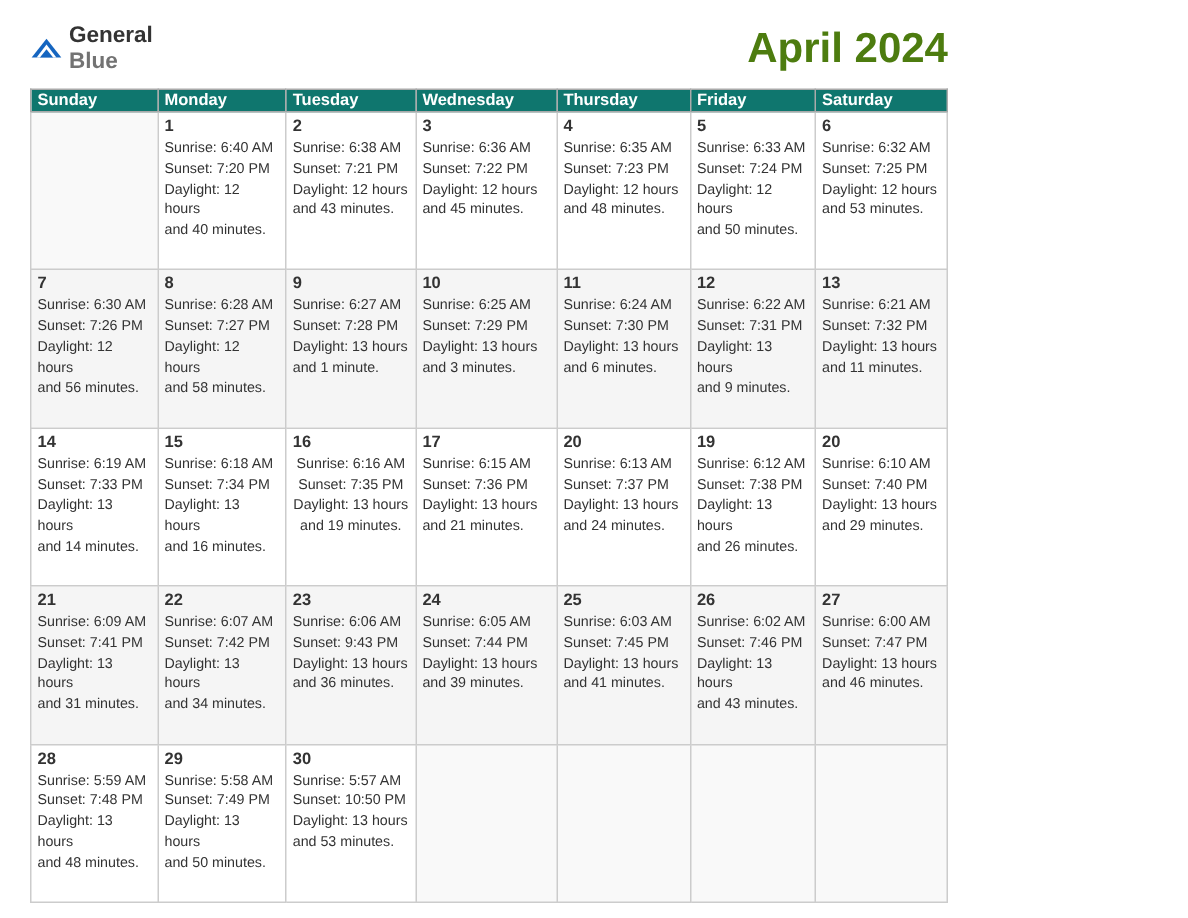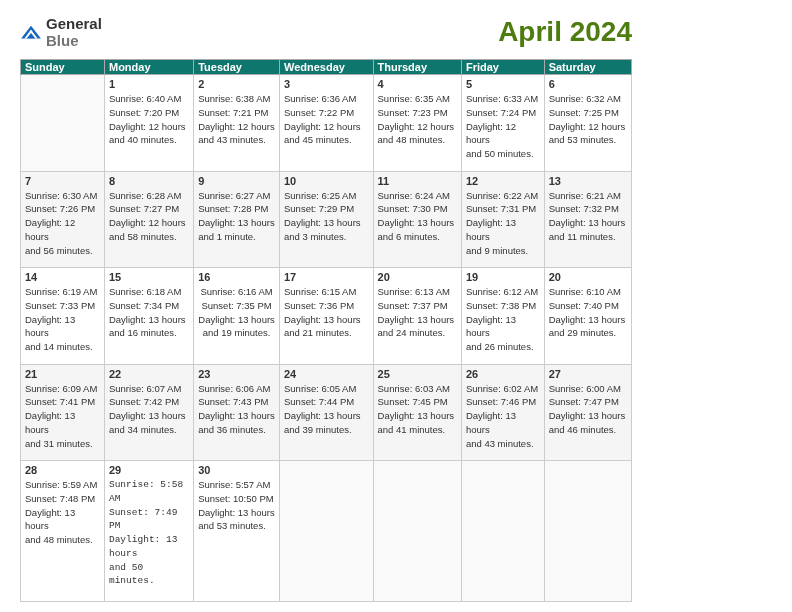--- a/index.html
+++ b/index.html
@@ -295,21 +295,21 @@
           <td>
             <span class="day-number">22</span>
             <div class="day-info" style="white-space: pre-line;">Sunrise: 6:07 AM
 Sunset: 7:42 PM
 Daylight: 13 hours
 and 34 minutes.</div>
           </td>
           <td>
             <span class="day-number">23</span>
             <div class="day-info" style="white-space: pre-line;">Sunrise: 6:06 AM
-Sunset: 7:43 PM
+Sunset: 9:43 PM
 Daylight: 13 hours
 and 36 minutes.</div>
           </td>
           <td>
             <span class="day-number">24</span>
             <div class="day-info" style="white-space: pre-line;">Sunrise: 6:05 AM
 Sunset: 7:44 PM
 Daylight: 13 hours
 and 39 minutes.</div>
           </td>
@@ -338,21 +338,21 @@
         <tr>
           <td>
             <span class="day-number">28</span>
             <div class="day-info" style="white-space: pre-line;">Sunrise: 5:59 AM
 Sunset: 7:48 PM
 Daylight: 13 hours
 and 48 minutes.</div>
           </td>
           <td>
             <span class="day-number">29</span>
-            <div class="day-info" style="white-space: pre-line; font-family: Liberation Mono, monospace;">Sunrise: 5:58 AM
+            <div class="day-info" style="white-space: pre-line;">Sunrise: 5:58 AM
 Sunset: 7:49 PM
 Daylight: 13 hours
 and 50 minutes.</div>
           </td>
           <td>
             <span class="day-number">30</span>
             <div class="day-info" style="white-space: pre-line;">Sunrise: 5:57 AM
 Sunset: 10:50 PM
 Daylight: 13 hours
 and 53 minutes.</div>

